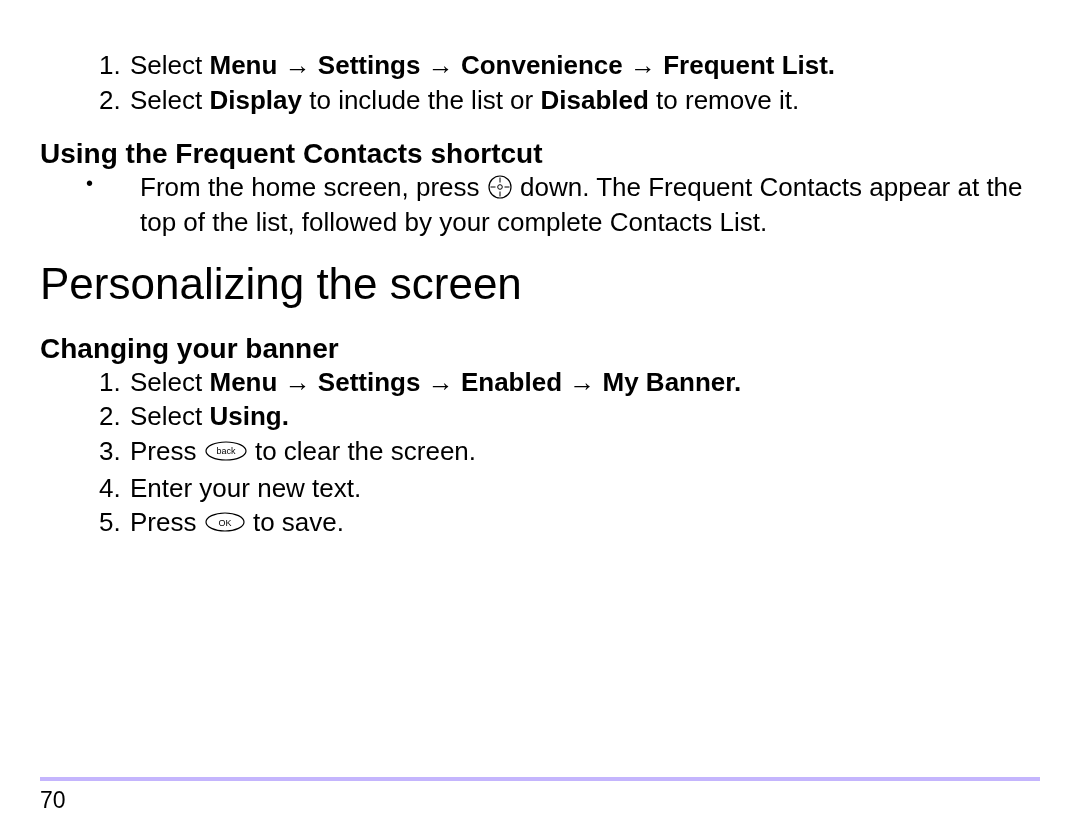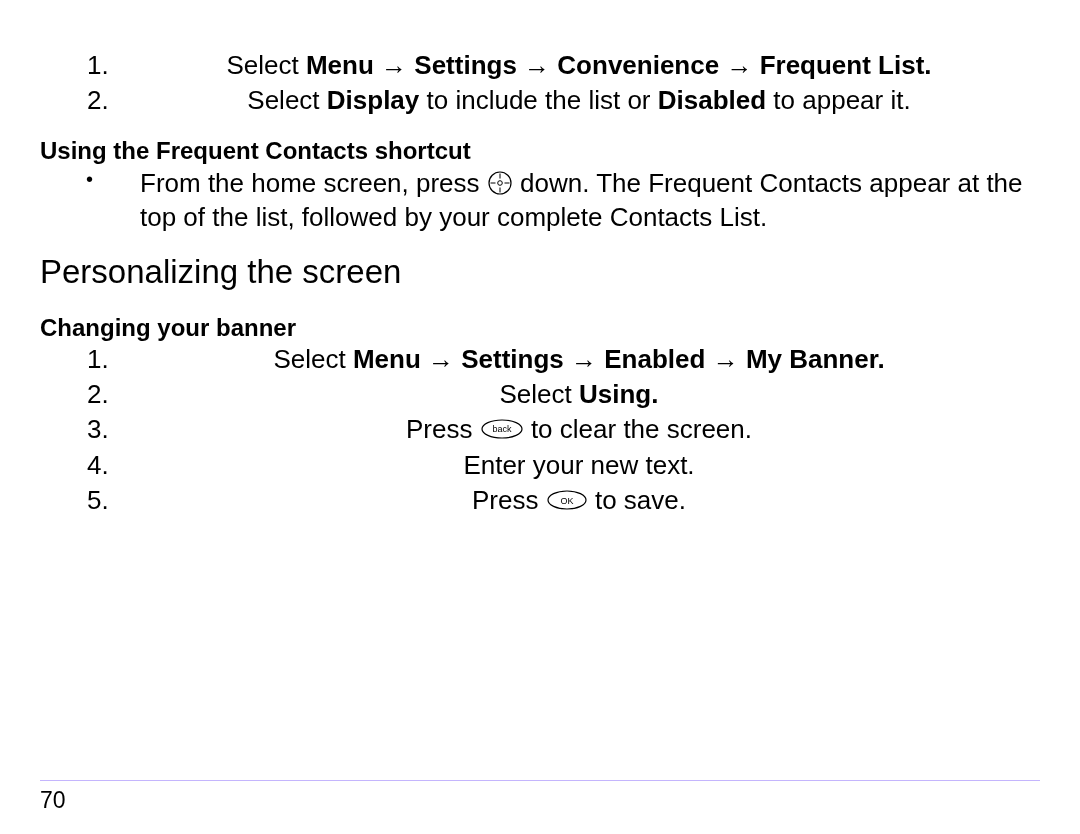--- a/index.html
+++ b/index.html
@@ -17,47 +17,46 @@
     padding: 50px 40px 0 40px;
     font-size: 26px;
     line-height: 1.18;
   }
   ol.steps {
     list-style: decimal;
     margin: 0 0 18px 0;
     padding-left: 72px;
   }
   ol.steps li {
-    margin: 0 0 4px 4px;
+    margin: 0 0 4px 16px;
     padding-left: 2px;
-    text-align: center;
   }
   h3.subhead {
-    font-size: 24px;
+    font-size: 28px;
     font-weight: bold;
     margin: 22px 0 2px 0;
   }
   ul.bullets {
     list-style: none;
     margin: 0 0 20px 0;
     padding-left: 46px;
   }
   ul.bullets li {
     position: relative;
     padding-left: 54px;
   }
   ul.bullets li::before {
     content: "•";
     position: absolute;
     left: 0;
     top: 0;
     font-size: 20px;
   }
   h2.section {
-    font-size: 33px;
+    font-size: 44px;
     font-weight: normal;
     margin: 18px 0 6px 0;
   }
   p.body {
     margin: 0 0 14px 0;
   }
   .bold { font-weight: bold; }
   .arrow { display: inline; }
   .nav-icon {
     display: inline-block;
@@ -65,38 +64,38 @@
   }
   .key-icon {
     display: inline-block;
     vertical-align: -2px;
   }
   .footer {
     position: absolute;
     bottom: 20px;
     left: 40px;
     right: 40px;
-    border-top: 1px solid #c4b5fd;
+    border-top: 4px solid #c4b5fd;
     padding-top: 6px;
     font-size: 23px;
     display: flex;
     justify-content: space-between;
   }
 </style>
 </head>
 <body>
 
 <div class="page">
 
   <ol class="steps">
     <li>
       <span>Select </span><span class="bold"><span>Menu</span> <span class="arrow">→</span> <span>Settings</span> <span class="arrow">→</span> <span>Convenience</span> <span class="arrow">→</span> <span>Frequent List.</span></span>
     </li>
     <li>
-      <span>Select </span><span class="bold">Display</span><span> to include the list or </span><span class="bold">Disabled</span><span> to appear it.</span>
+      <span>Select </span><span class="bold">Display</span><span> to include the list or </span><span class="bold">Disabled</span><span> to remove it.</span>
     </li>
   </ol>
 
   <h3 class="subhead">Using the Frequent Contacts shortcut</h3>
   <ul class="bullets">
     <li>
       <span>From the home screen, press </span><span class="nav-icon"><svg width="26" height="26" viewBox="0 0 26 26">
             <circle cx="13" cy="13" r="11" fill="none" stroke="#000" stroke-width="1.2"></circle>
             <circle cx="13" cy="13" r="2.3" fill="none" stroke="#000" stroke-width="1"></circle>
             <line x1="13" y1="3.5" x2="13" y2="8.5" stroke="#000" stroke-width="1"></line>

